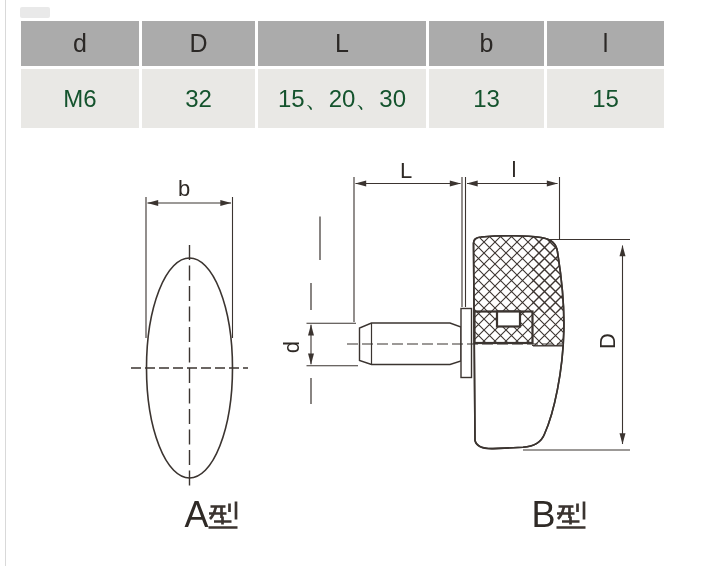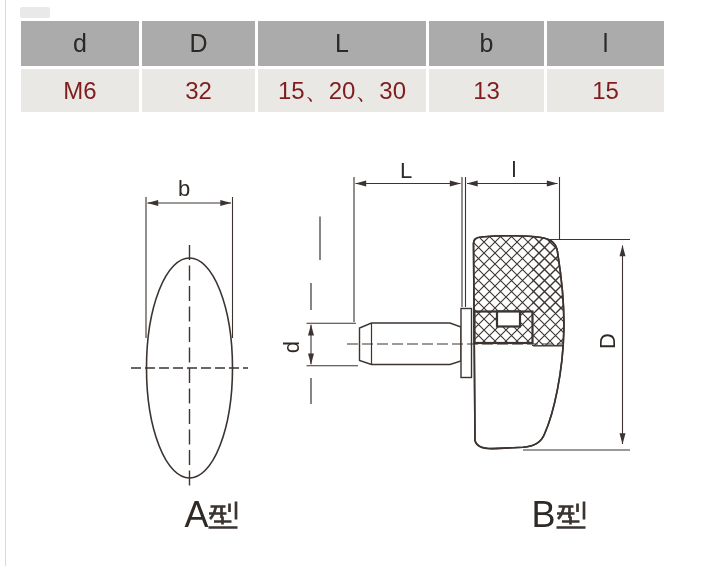--- a/index.html
+++ b/index.html
@@ -5,21 +5,21 @@
   html,body{margin:0;padding:0;background:#fff;}
   .stage{position:relative;width:709px;height:566px;background:#ffffff;overflow:hidden;
          font-family:"Liberation Sans","DejaVu Sans",sans-serif;}
   .page-edge{position:absolute;left:5px;top:0;width:1px;height:566px;background:#d9d9d9;}
   .corner-artifact{position:absolute;left:20px;top:7px;width:30px;height:11px;background:#e9e9e9;border-radius:2px;}
   table.spec-table{position:absolute;left:18px;top:18px;width:649px;table-layout:fixed;
                    border-collapse:separate;border-spacing:3px;}
   table.spec-table th{background:#ababab;height:45px;font-size:25px;font-weight:400;
                       color:#2b2826;text-align:center;vertical-align:middle;padding:0;}
   table.spec-table td{background:#e9e8e5;height:43px;font-size:24px;font-weight:400;
-                      color:#7f1d1d;text-align:center;vertical-align:middle;padding:0;}
+                      color:#14532d;text-align:center;vertical-align:middle;padding:8px;}
   svg.drawing{position:absolute;left:0;top:0;}
   svg .ln{stroke:#3b3430;fill:none;}
   svg text{font-family:"Liberation Sans","DejaVu Sans",sans-serif;fill:#2f2a26;}
   svg .dimtxt{font-size:22px;}
   svg .lbltxt{font-size:36px;}
 </style>
 </head>
 <body>
 
 <div class="stage">

